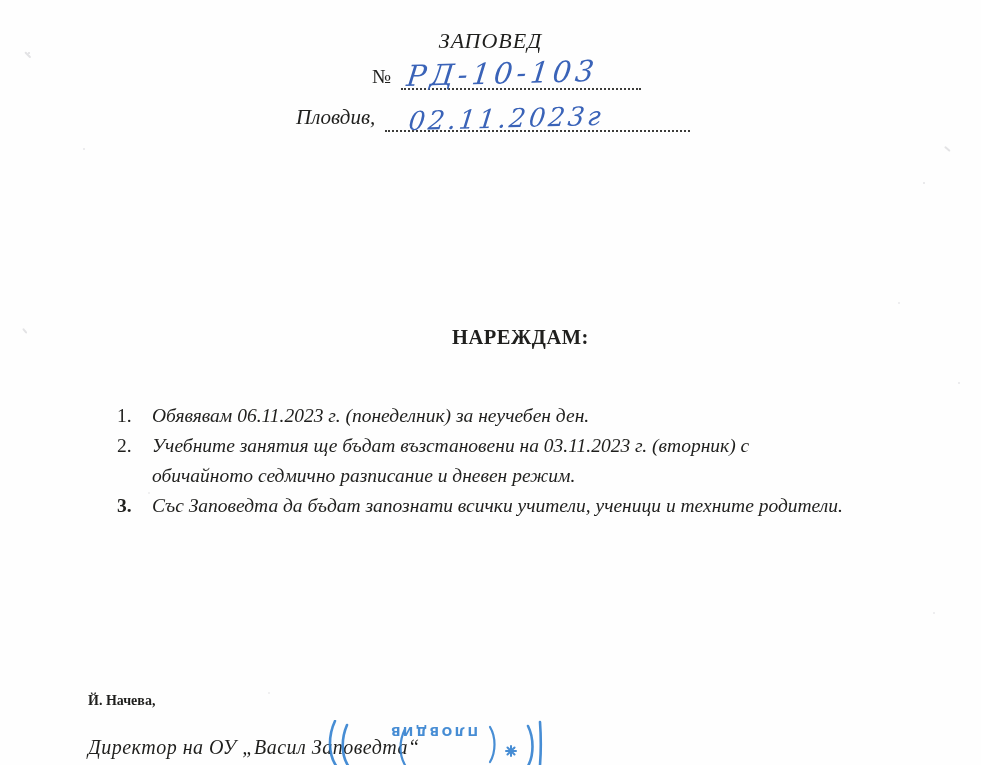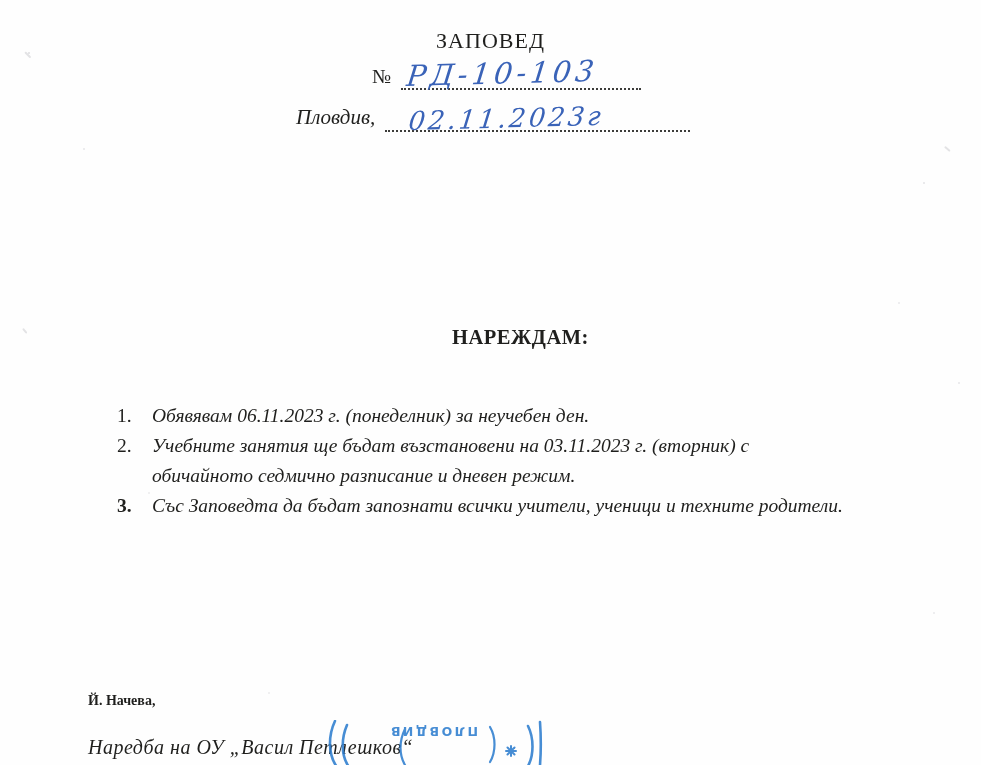--- a/index.html
+++ b/index.html
@@ -6,21 +6,21 @@
   .page{
     position:relative;
     width:981px;height:765px;
     background:#fefefe;
     overflow:hidden;
     font-family:"Liberation Serif", serif;
     color:#1f1f1d;
   }
   .doc-title{
     position:absolute;top:28px;left:0;width:100%;
-    text-align:center;font-size:22px;letter-spacing:1px;
+    text-align:center;font-size:22px;letter-spacing:1px;font-style:italic;
   }
   .number-line{
     position:absolute;top:62px;left:372px;
     display:flex;align-items:flex-end;
   }
   .no-symbol{font-size:20px;padding-bottom:2px;}
   .dotted-field{
     position:relative;
     border-bottom:2.5px dotted #3c3c3a;
     height:26px;margin-left:10px;
@@ -121,21 +121,21 @@
       <span class="item-num">2.</span>
       <span class="item-text w2">Учебните занятия ще бъдат възстановени на 03.11.2023 г. (вторник) с обичайното седмично разписание и дневен режим.</span>
     </div>
     <div class="order-item">
       <span class="item-num bold">3.</span>
       <span class="item-text w1">Със Заповедта да бъдат запознати всички учители, ученици и техните родители.</span>
     </div>
   </div>
 
   <div class="sig-name">Й. Начева,</div>
-  <div class="sig-title">Наредба на ОУ „Васил Петлешков“</div>
+  <div class="sig-title">Директор на ОУ „Васил Заповедта“</div>
 
   <svg class="stamp" viewBox="0 0 240 45" xmlns="http://www.w3.org/2000/svg" fill="none" stroke="#2e7ecf" stroke-width="2.6" stroke-linecap="round">
     <path d="M25,47 C16,35 16,16 23,1"></path>
     <path d="M37,47 C29,36 29,19 35,5"></path>
     <path d="M93,45 C87,35 87,21 93,9" stroke-width="2.2"></path>
     <text x="0" y="0" transform="translate(166,7) rotate(180)" stroke="none" fill="#2e7ecf" font-family="DejaVu Sans, sans-serif" font-size="12.5" font-weight="bold" letter-spacing="2.5">ПЛОВДИВ</text>
     <path d="M178,42 C184,32 184,17 178,7" stroke-width="2.2"></path>
     <g stroke-width="2">
       <path d="M199,26 L199,36"></path>
       <path d="M194,31 L204,31"></path>

